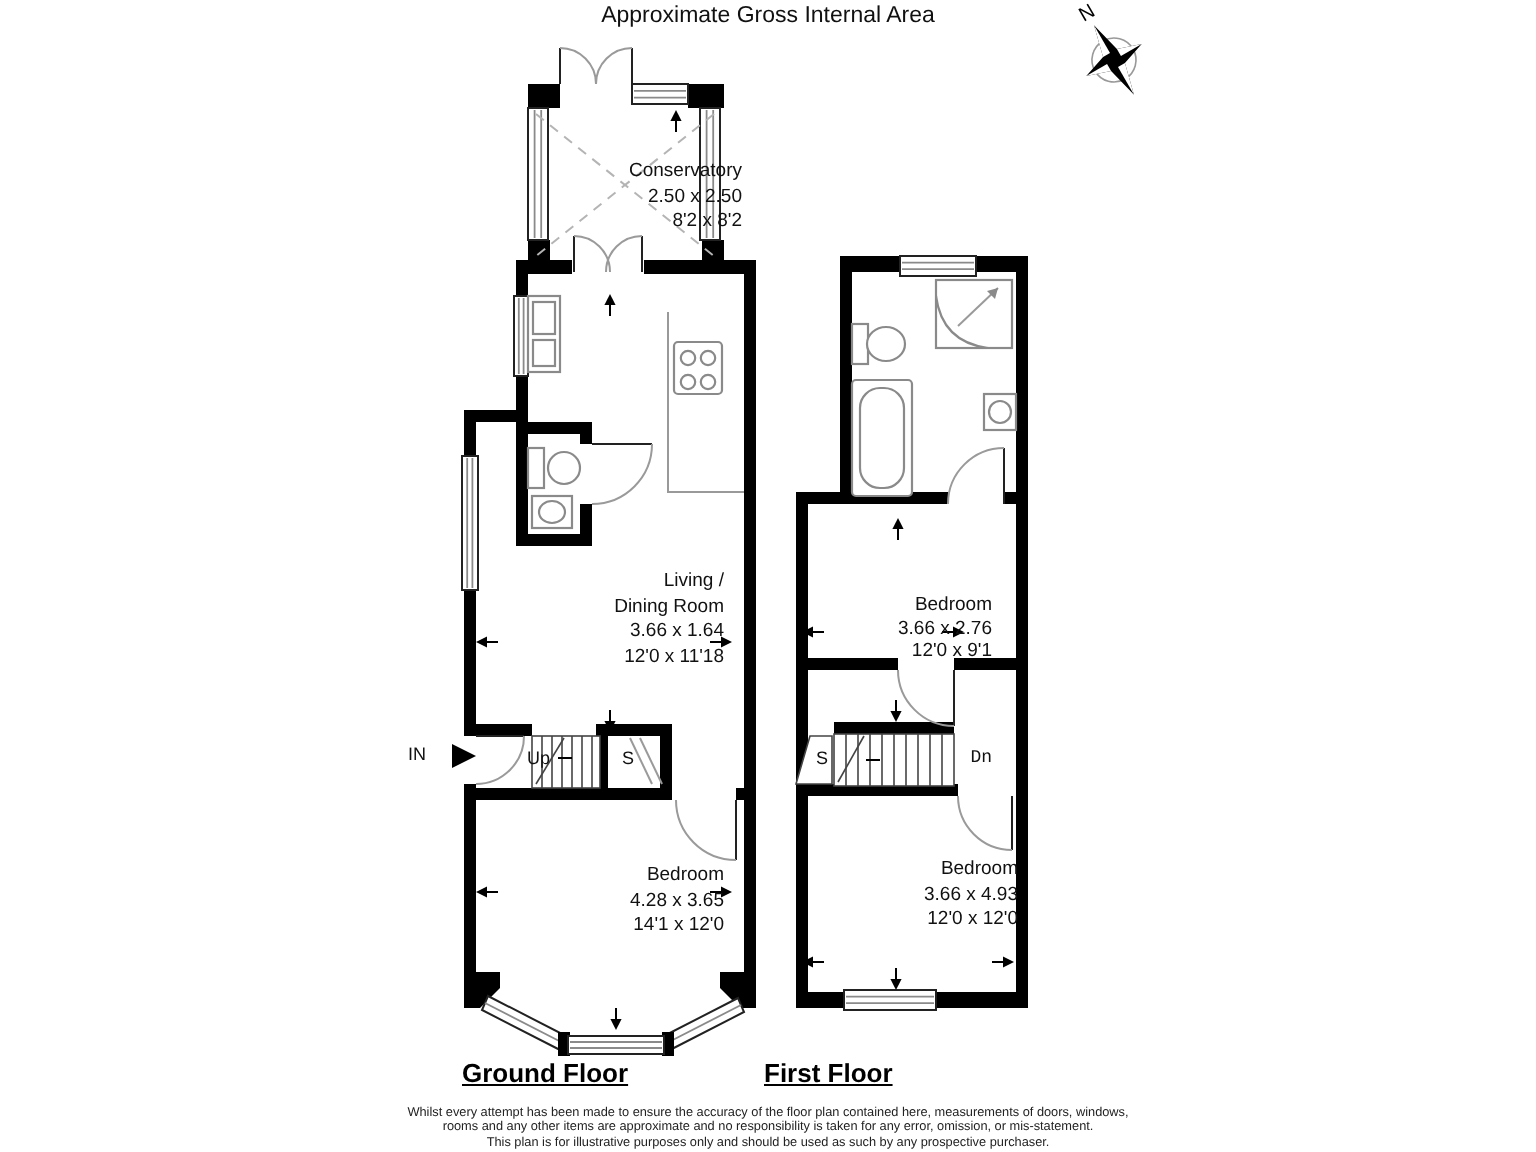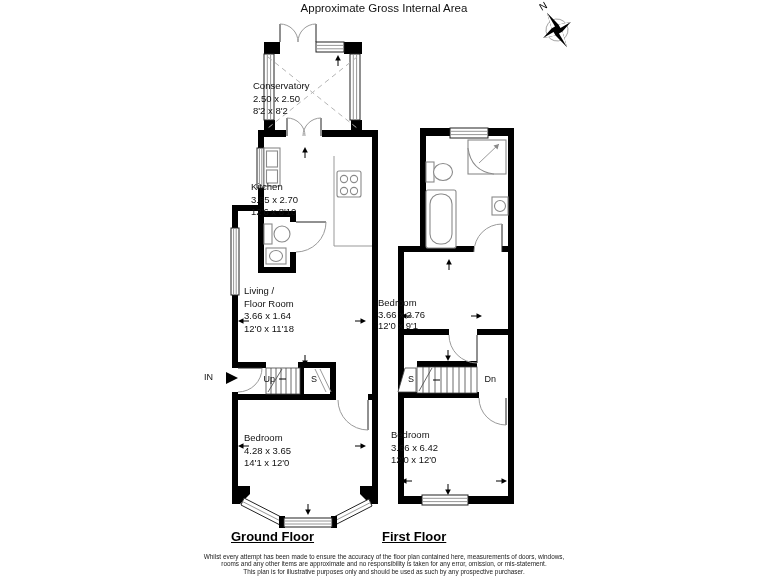--- a/index.html
+++ b/index.html
@@ -1,21 +1,21 @@
 <!DOCTYPE html>
 <html><head>
 <meta charset="utf-8">
 <style>
   html,body{margin:0;padding:0;background:#fff;}
   .canvas{position:relative;width:768px;height:576px;background:#fff;
           font-family:"Liberation Sans",sans-serif;overflow:hidden;}
   .hdr{position:absolute;top:1px;left:0;width:768px;text-align:center;
        font-size:11.5px;line-height:14px;color:#111;}
   svg.plan{position:absolute;left:0;top:0;}
-  .lbl{position:absolute;text-align:left;font-size:9.5px;line-height:12.5px;
+  .lbl{position:absolute;text-align:right;font-size:9.5px;line-height:12.5px;
        color:#111;white-space:nowrap;}
   .lbl span{display:block;}
   .tag{position:absolute;text-align:right;font-size:9px;color:#111;}
   .tag-right{text-align:left;}
   .floor-title{position:absolute;font-size:13px;font-weight:bold;color:#000;text-decoration:underline;}
   .footer{position:absolute;left:0;top:553px;width:768px;text-align:center;
           font-size:6.4px;line-height:7.3px;color:#222;}
   
   .wall{fill:#000;stroke:none;}
   .win{fill:#fff;stroke:#222;stroke-width:1;}
@@ -322,56 +322,51 @@
       <text x="0" y="-24" text-anchor="middle" font-family="Liberation Sans, sans-serif" font-size="10" fill="#000">N</text>
     </g>
   </svg>
 
   <div class="lbl" style="left:253px;top:80px;width:118px;">
     <span>Conservatory</span>
     <span>2.50 x 2.50</span>
     <span>8'2 x 8'2</span>
   </div>
 
-  <div class="lbl" style="left:251px;top:181px;width:118px;">
-    <span>Kitchen</span>
-    <span>3.85 x 2.70</span>
-    <span>12'6 x 8'10</span>
-  </div>
 
   <div class="lbl" style="left:244px;top:285px;width:118px;">
     <span>Living /</span>
-    <span>Floor Room</span>
+    <span>Dining Room</span>
     <span>3.66 x 1.64</span>
     <span>12'0 x 11'18</span>
   </div>
 
   <div class="lbl" style="left:244px;top:432px;width:118px;">
     <span>Bedroom</span>
     <span>4.28 x 3.65</span>
     <span>14'1 x 12'0</span>
   </div>
 
   <div class="lbl" style="left:378px;top:297px;width:118px;line-height:11.5px;">
     <span>Bedroom</span>
     <span>3.66 x 2.76</span>
     <span>12'0 x 9'1</span>
   </div>
 
   <div class="lbl" style="left:391px;top:429px;width:118px;">
     <span>Bedroom</span>
-    <span>3.66 x 6.42</span>
+    <span>3.66 x 4.93</span>
     <span>12'0 x 12'0</span>
   </div>
 
   <div class="tag tag-right" style="left:204px;top:372px;width:20px;">IN</div>
   <div class="tag" style="left:249px;top:374px;width:26px;">Up</div>
   <div class="tag" style="left:301px;top:374px;width:16px;">S</div>
   <div class="tag" style="left:398px;top:374px;width:16px;">S</div>
-  <div class="tag" style="left:470px;top:374px;width:26px;">Dn</div>
+  <div class="tag" style="left:470px;top:374px;width:26px;font-family:Liberation Mono, monospace;">Dn</div>
 
   <div class="floor-title" style="left:231px;top:529px;">Ground Floor</div>
   <div class="floor-title" style="left:382px;top:529px;">First Floor</div>
 
   <div class="footer">
     <div>Whilst every attempt has been made to ensure the accuracy of the floor plan contained here, measurements of doors, windows,</div>
     <div>rooms and any other items are approximate and no responsibility is taken for any error, omission, or mis-statement.</div>
     <div>This plan is for illustrative purposes only and should be used as such by any prospective purchaser.</div>
   </div>
 

